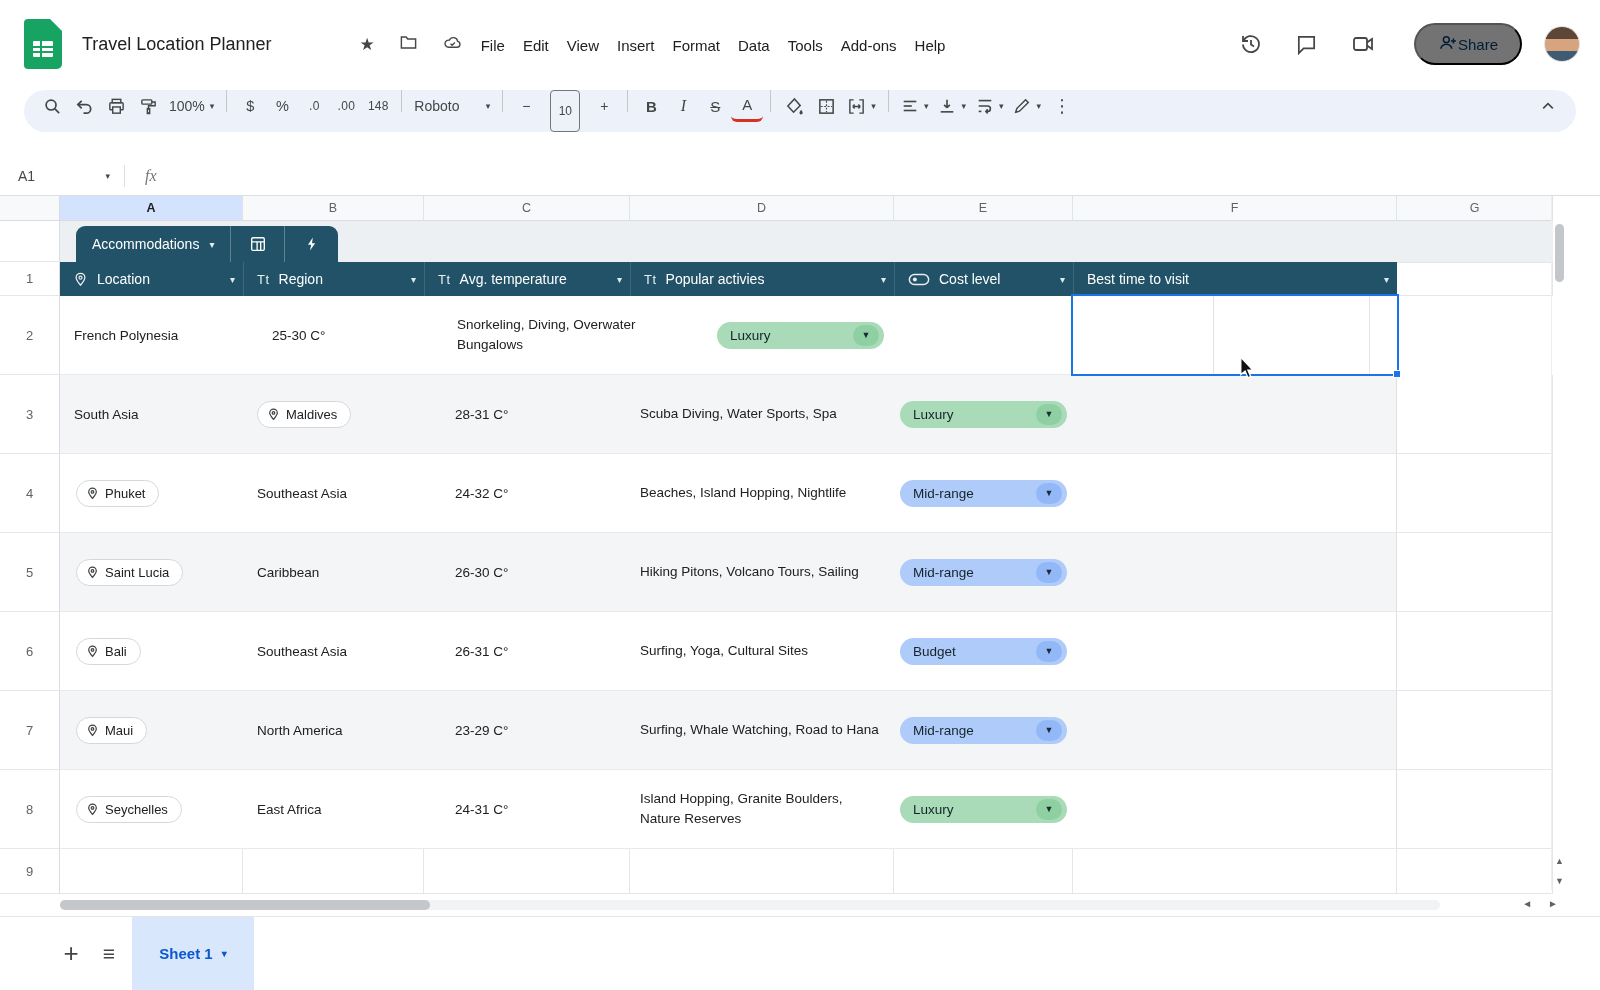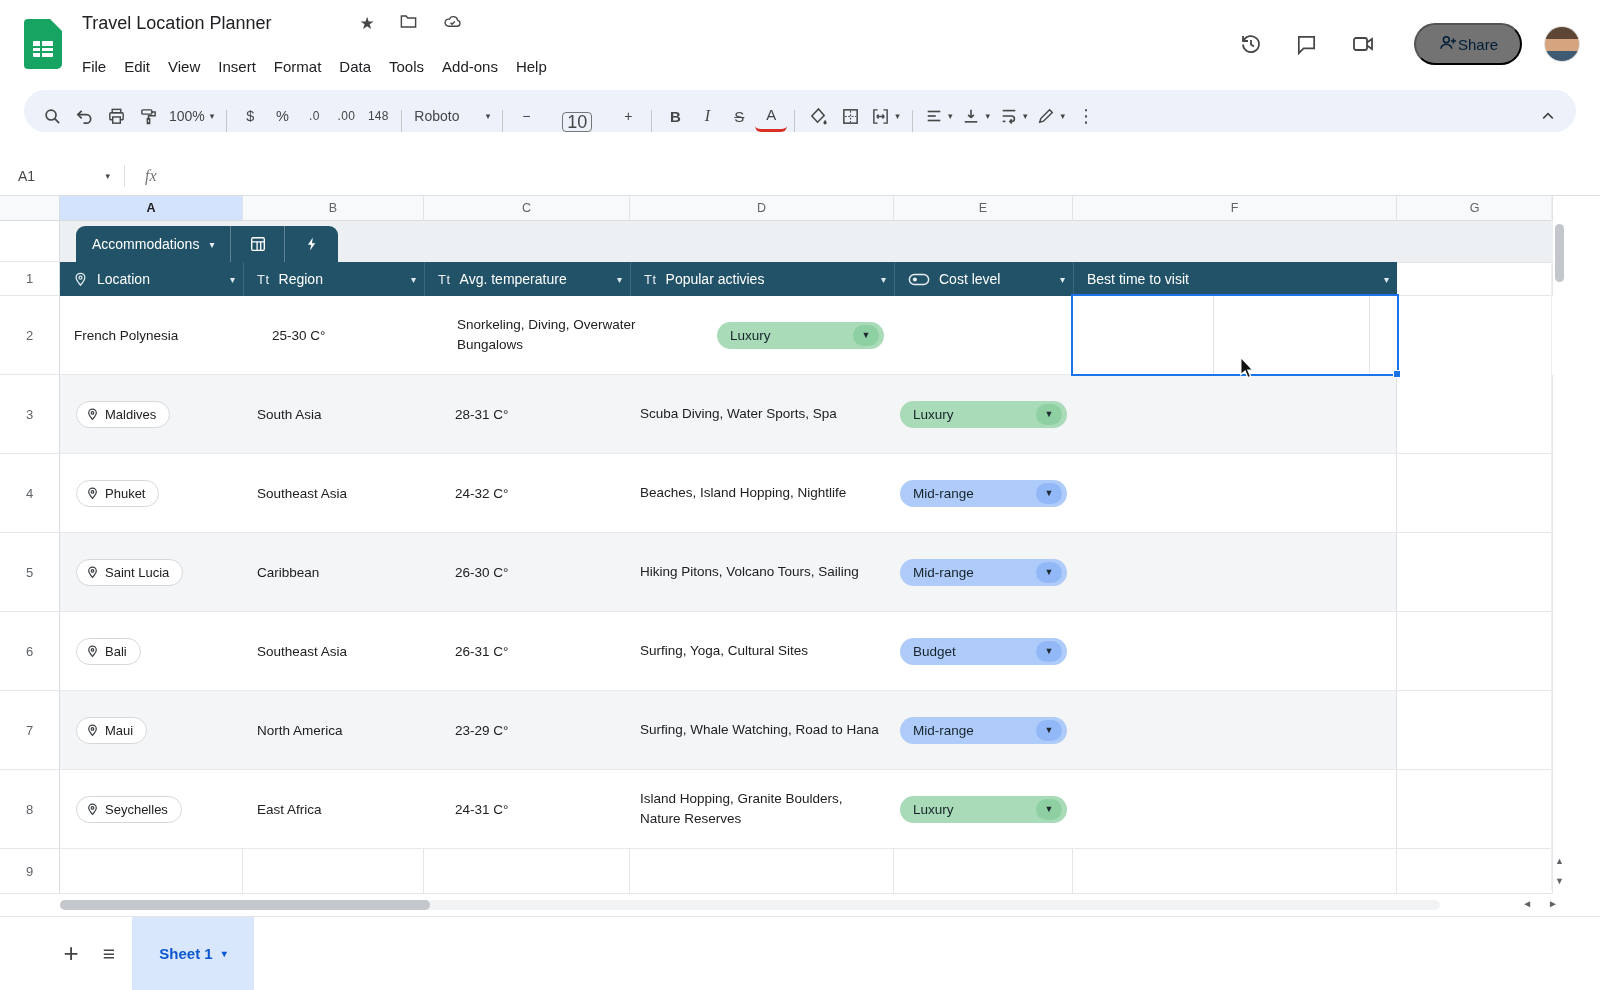--- a/index.html
+++ b/index.html
@@ -3,45 +3,45 @@
 <meta charset="utf-8">
 <style>
   *{box-sizing:border-box;margin:0;padding:0}
   html,body{width:1600px;height:990px;overflow:hidden}
   body{font-family:"Liberation Sans",sans-serif;background:#fff;color:#202124}
   .app{position:relative;width:1600px;height:990px;background:#fff;overflow:hidden}
 
   
   .topbar{height:88px;display:flex;align-items:center;padding:0 20px 0 24px}
   .logo{width:38px;height:50px;margin-right:12px;flex:none}
-  .title-block{display:flex;flex-direction:column;gap:18px;padding-left:8px}
+  .title-block{display:flex;flex-direction:row;gap:18px;padding-left:8px}
   .title-row{display:flex;align-items:center}
   .doc-title{font-size:18px;color:#202124}
   .doc-icons{display:flex;align-items:center;gap:24px;margin-left:88px;color:#444746}
   .star{font-size:17px;color:#444746}
   .menubar{display:flex;margin-left:-9px;margin-top:3px}
   .menu-item{font-size:15px;color:#202124;padding:2px 9px;border-radius:6px;cursor:pointer}
   .topbar-right{margin-left:auto;display:flex;align-items:center;gap:10px}
   .tb-icon{width:46px;height:46px;display:flex;align-items:center;justify-content:center;border-radius:50%}
   .share-btn{display:flex;align-items:center;gap:0;background:#737373;color:#001d35;font-size:15px;font-weight:500;height:42px;padding:0 22px;border-radius:21px;margin:0 12px 0 18px;cursor:pointer}
   .avatar{width:36px;height:36px;border-radius:50%;background:linear-gradient(180deg,#5d4636 0 34%,#d6a47e 34% 72%,#3f5a73 72%);border:1px solid #e0e0e0}
 
   
   .toolbar-wrap{height:54px;padding:2px 24px 10px}
-  .toolbar{height:42px;background:#edf2fa;border-radius:21px;display:flex;align-items:flex-end;padding:0 12px;color:#444746}
+  .toolbar{height:42px;background:#edf2fa;border-radius:21px;display:flex;align-items:flex-start;padding:0 12px;color:#444746}
   .t-btn{height:32px;min-width:32px;padding:0 5px;display:flex;align-items:center;justify-content:center;border-radius:6px;font-size:14px;gap:2px;cursor:pointer;color:#444746;flex:none}
   .t-btn svg{display:block}
   .t-sep{width:1px;height:22px;background:#c4c7c5;margin:0 7px;flex:none}
   .t-caret{font-size:9px;color:#444746;margin-left:3px}
   .txt-ic{font-size:14.5px;font-weight:500}
   .bold-ic{font-weight:700;font-size:15px}
   .italic-ic{font-style:italic;font-family:"Liberation Serif",serif;font-size:16px}
   .strike-ic{text-decoration:line-through;font-size:15px}
   .color-ic{font-size:15px;border-bottom:3px solid #d93025;line-height:15px;padding:0 1px}
-  .fs-box{width:30px;height:20px;border:1px solid #747775;border-radius:4px;display:flex;align-items:center;justify-content:center;font-size:18px;margin:0 20px}
+  .fs-box{width:30px;height:42px;border:1px solid #747775;border-radius:4px;display:flex;align-items:center;justify-content:center;font-size:12px;margin:0 8px}
   .toolbar .grow{flex:1}
   .small-txt{font-size:12px;letter-spacing:.3px}
 
   
   .formula-bar{height:54px;display:flex;align-items:center;padding:14px 0 0 16px;border-bottom:1px solid #dadfe3}
   .name-box{display:flex;align-items:center;width:104px}
   .name-box .ref{font-size:14px;color:#444746;padding-left:2px}
   .name-box .t-caret{margin-left:auto;margin-right:10px}
   .fx-sep{width:1px;height:22px;background:#dadfe3;margin:0 4px}
   .fx{font-family:"Liberation Serif",serif;font-style:italic;font-size:16px;color:#747775;margin-left:16px}
@@ -413,32 +413,32 @@
       <span class="cost-pill pill-green">
         <span>Luxury</span>
         <span class="cz">▼</span>
       </span>
     </div>
     <div class="t-cell cell-best" style="width: 324px;"></div>
     <div class="g-cell" style="width: 156px;"></div>
   </div>
 
   <div class="data-row banded">
+    <div class="t-cell" style="width: 181px;">South Asia</div>
     <div class="t-cell" style="padding-left: 16px; width: 183px;">
       <span class="loc-pill">
         <span class="pin">
                     <svg width="13" height="13" viewBox="0 0 24 24" fill="none" stroke="currentColor" stroke-width="2.2">
                       <path d="M12 21c4-5 7-8.6 7-12a7 7 0 1 0-14 0c0 3.4 3 7 7 12z"></path>
                       <circle cx="12" cy="9" r="2.4"></circle>
                     </svg>
                   </span>
         <span>Maldives</span>
       </span>
     </div>
-    <div class="t-cell" style="width: 181px;">South Asia</div>
     <div class="t-cell" style="padding-left: 31px; width: 206px;">28-31 C°</div>
     <div class="t-cell cell-activities" style="width: 264px;">
                 <span class="wrap">Scuba Diving, Water Sports, Spa</span>
               </div>
     <div class="t-cell cell-cost" style="width: 179px;">
       <span class="cost-pill pill-green">
         <span>Luxury</span>
         <span class="cz">▼</span>
       </span>
     </div>

